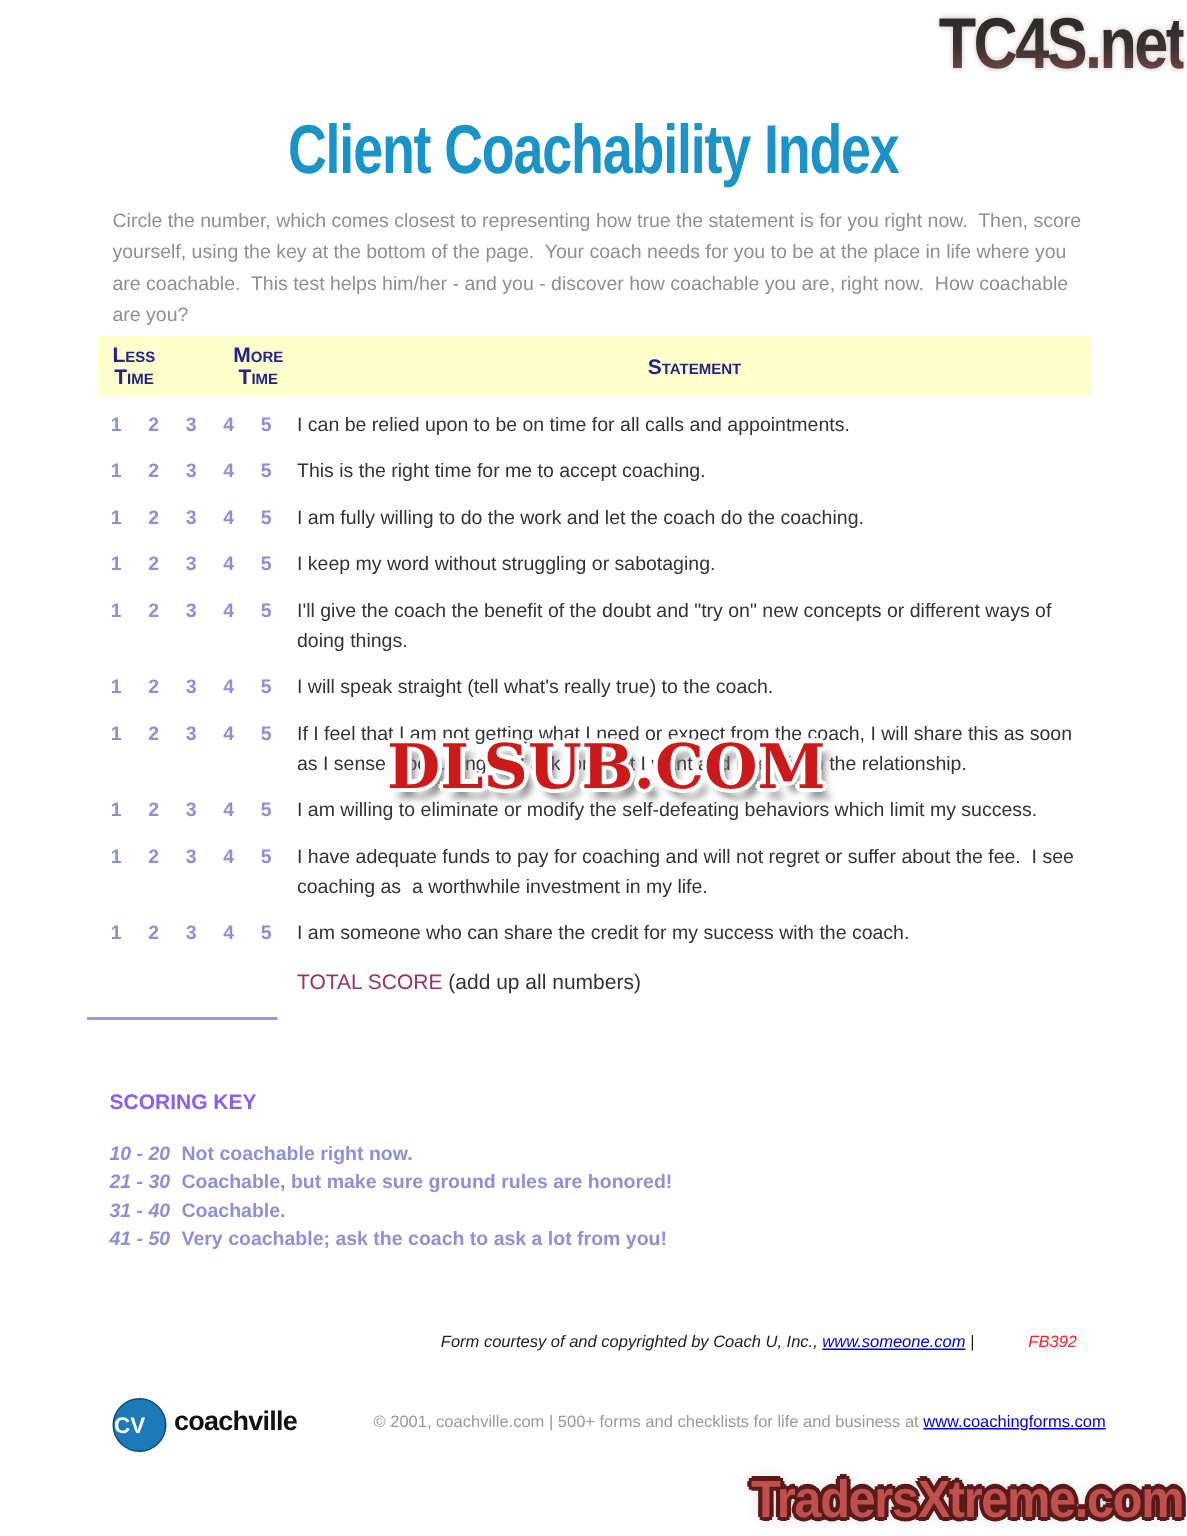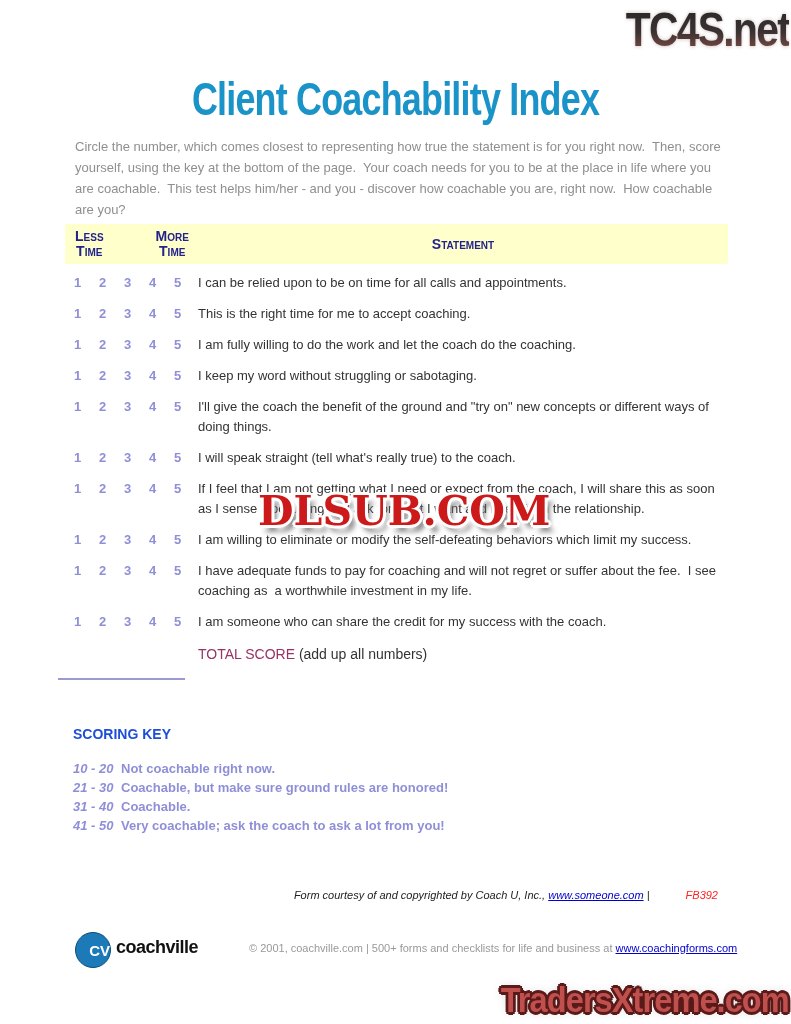--- a/index.html
+++ b/index.html
@@ -71,40 +71,40 @@
   .total-row{display:flex;margin-top:12px;}
   .total-text{margin-left:133px;font-size:14px;line-height:20px;color:#333333;}
   .total-label{font-weight:normal;color:#993366;}
   .total-line{
     position:absolute;left:58px;top:678px;width:127px;height:0;
     border-top:2px solid #9a9ad0;
   }
 
   
   .scoring{position:absolute;left:73px;top:726px;}
-  .scoring-title{font-size:14px;font-weight:bold;color:#1d4ed8;}
+  .scoring-title{font-size:14px;font-weight:bold;color:#8b5cf6;}
   .key-items{margin-top:17px;}
   .key-item{display:flex;font-size:13px;line-height:19px;font-weight:bold;color:#8f8fd8;}
   .key-range{width:48px;flex:0 0 48px;font-style:italic;}
 
   
   .credit{
     position:absolute;top:889px;right:73px;
     font-size:11px;font-style:italic;color:#222222;white-space:pre;
   }
   .link{color:#0000cc;text-decoration:underline;cursor:pointer;}
   .form-code{color:#ff2222;margin-left:33px;}
 
   
   .cv-logo{
     position:absolute;left:75px;top:932px;width:34px;height:34px;
     border-radius:50%;
     background:#1d7ab8;border:1px solid #0d4d7a;
     color:#ffffff;font-size:15px;font-weight:bold;
-    display:flex;align-items:center;justify-content:flex-end;
+    display:flex;align-items:center;justify-content:flex-start;
   }
   .cv-text{
     position:absolute;left:116px;top:937px;
     font-size:18px;font-weight:bold;color:#111111;letter-spacing:-.5px;
   }
   .copyright{
     position:absolute;left:249px;top:942px;
     font-size:11px;color:#999999;white-space:pre;
   }
 
@@ -196,21 +196,21 @@
           <div class="statement">I keep my word without struggling or sabotaging.</div>
         </div>
         <div class="row">
           <div class="row-numbers">
             <span class="num">1</span>
             <span class="num">2</span>
             <span class="num">3</span>
             <span class="num">4</span>
             <span class="num">5</span>
           </div>
-          <div class="statement">I'll give the coach the benefit of the ground and "try on" new concepts or different ways of doing things.</div>
+          <div class="statement">I'll give the coach the benefit of the doubt and "try on" new concepts or different ways of doing things.</div>
         </div>
         <div class="row">
           <div class="row-numbers">
             <span class="num">1</span>
             <span class="num">2</span>
             <span class="num">3</span>
             <span class="num">4</span>
             <span class="num">5</span>
           </div>
           <div class="statement">I will speak straight (tell what's really true) to the coach.</div>

